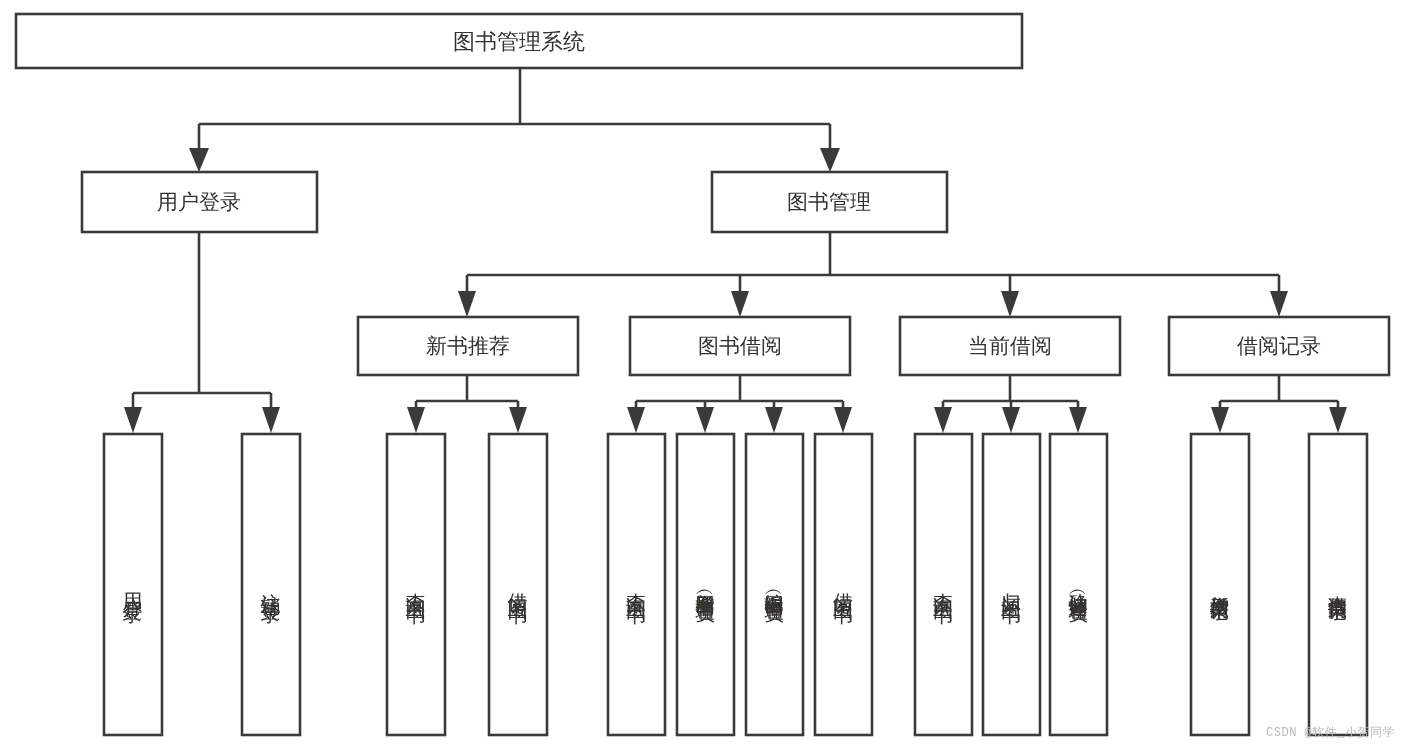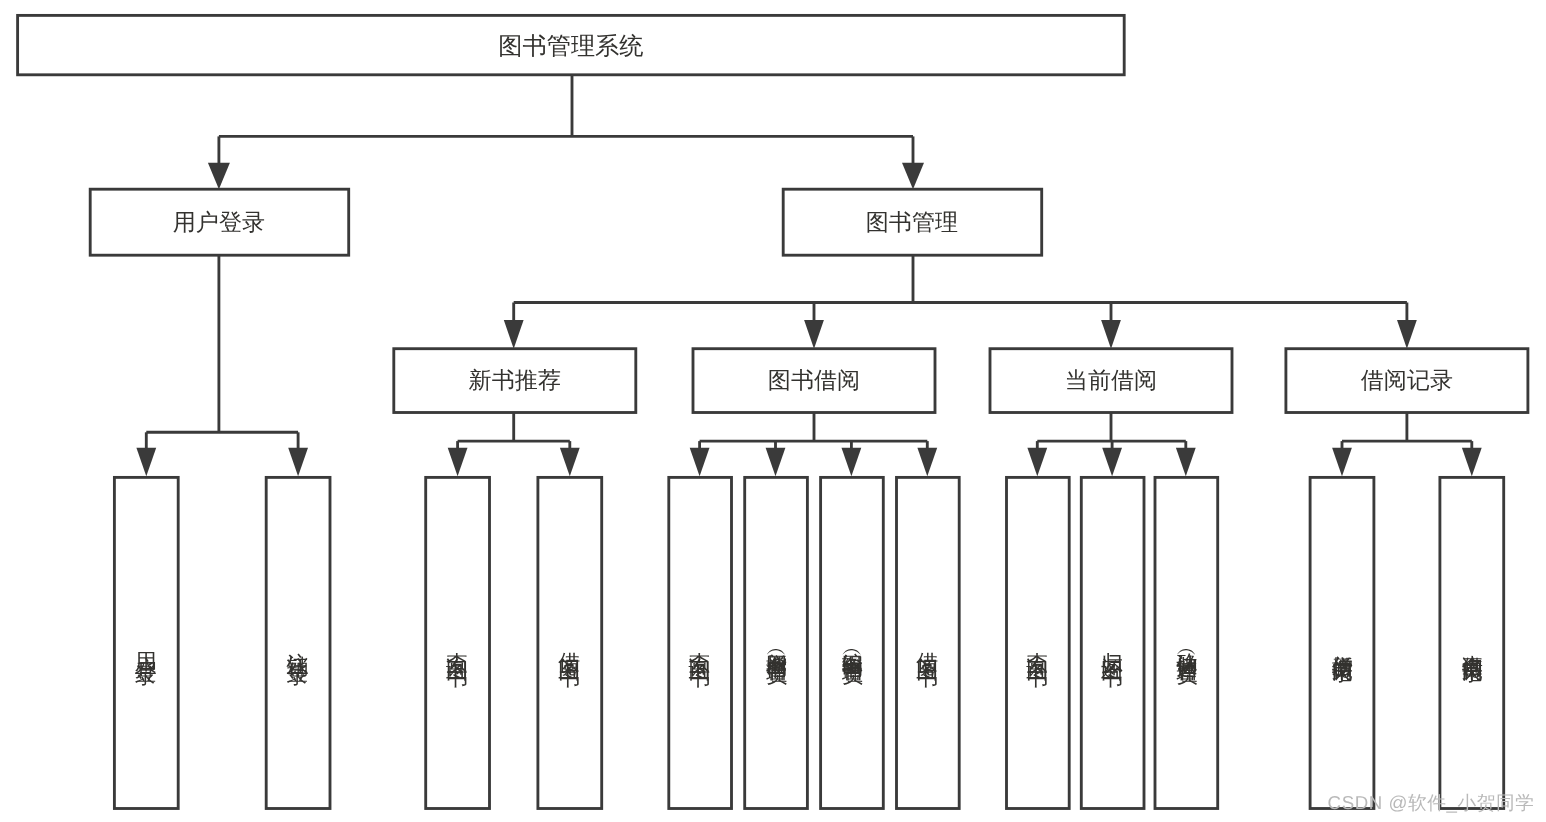--- a/index.html
+++ b/index.html
@@ -73,22 +73,22 @@
     text-align: center;
   }
   .leaf-label.small {
     font-size: 19px;
     letter-spacing: 1.5px;
   }
   .watermark {
     position: absolute;
     right: 10px;
     bottom: 6px;
-    font-family: Liberation Sans, sans-serif;
-    font-size: 17px;
+    font-family: Liberation Mono, monospace;
+    font-size: 12px;
     color: #b9b9b9;
     letter-spacing: 0.5px;
     white-space: nowrap;
   }
 </style>
 </head>
 <body>
 
 <div id="diagram-root">
 

